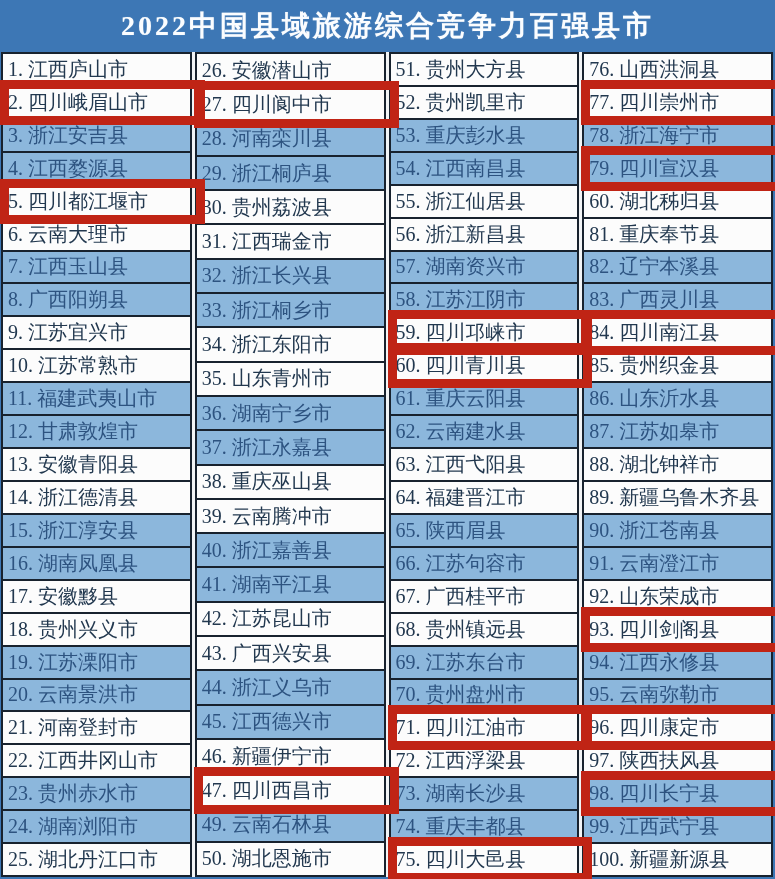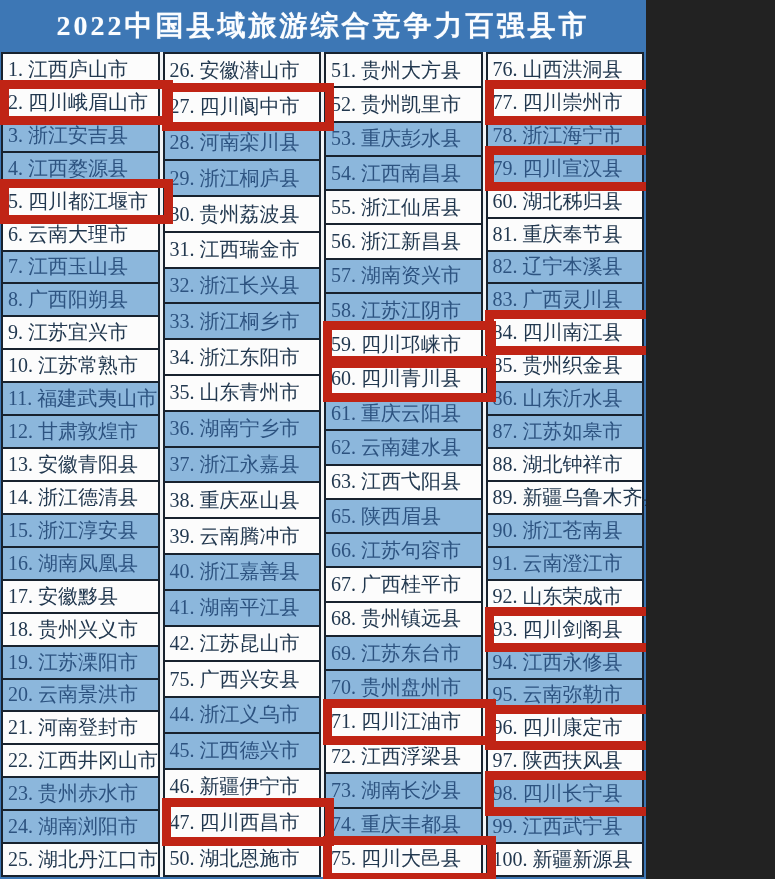--- a/index.html
+++ b/index.html
@@ -1,19 +1,19 @@
 <!DOCTYPE html>
 <html style="--bg: #3d77b5; --title-text: #fbfdff; --row-white: #fcfcfc; --row-blue: #8cb7dc; --text-dark: #22384f; --text-blue: #2d5380; --line: #18222e; --gap: #f2f4f6; --red: #c02415;"><head>
 <meta charset="utf-8">
 <style>
   html,body{margin:0;padding:0;}
   body{background:#222;}
   .page{
     position:relative;
-    width:646px;height:879px;
+    width:775px;height:879px;
     background:var(--bg,#3d77b5);
     overflow:hidden;
     font-family:"Liberation Serif","DejaVu Serif",serif;
   }
   .title{
     height:51px;
     display:flex;align-items:center;justify-content:center;
     color:var(--title-text,#fbfdff);
     font-size:28px;font-weight:bold;letter-spacing:3px;
     text-shadow:0 0 1px rgba(255,255,255,.4);
@@ -93,41 +93,43 @@
         <div class="row b">33. 浙江桐乡市</div>
         <div class="row w">34. 浙江东阳市</div>
         <div class="row w">35. 山东青州市</div>
         <div class="row b">36. 湖南宁乡市</div>
         <div class="row b">37. 浙江永嘉县</div>
         <div class="row w">38. 重庆巫山县</div>
         <div class="row w">39. 云南腾冲市</div>
         <div class="row b">40. 浙江嘉善县</div>
         <div class="row b">41. 湖南平江县</div>
         <div class="row w">42. 江苏昆山市</div>
-        <div class="row w">75. 广西兴安县</div>
+        <div class="row w">43. 广西兴安县</div>
         <div class="row b">44. 浙江义乌市</div>
         <div class="row b">45. 江西德兴市</div>
         <div class="row w">46. 新疆伊宁市</div>
         <div class="row w hl">47. 四川西昌市</div>
+        <div class="row b">49. 云南石林县</div>
         <div class="row w">50. 湖北恩施市</div>
       </div>
       <div class="col">
         <div class="row w">51. 贵州大方县</div>
         <div class="row w">52. 贵州凯里市</div>
         <div class="row b">53. 重庆彭水县</div>
         <div class="row b">54. 江西南昌县</div>
         <div class="row w">55. 浙江仙居县</div>
         <div class="row w">56. 浙江新昌县</div>
         <div class="row b">57. 湖南资兴市</div>
         <div class="row b">58. 江苏江阴市</div>
         <div class="row w hl">59. 四川邛崃市</div>
         <div class="row w hl">60. 四川青川县</div>
         <div class="row b">61. 重庆云阳县</div>
         <div class="row b">62. 云南建水县</div>
         <div class="row w">63. 江西弋阳县</div>
+        <div class="row w">64. 福建晋江市</div>
         <div class="row b">65. 陕西眉县</div>
         <div class="row b">66. 江苏句容市</div>
         <div class="row w">67. 广西桂平市</div>
         <div class="row w">68. 贵州镇远县</div>
         <div class="row b">69. 江苏东台市</div>
         <div class="row b">70. 贵州盘州市</div>
         <div class="row w hl">71. 四川江油市</div>
         <div class="row w">72. 江西浮梁县</div>
         <div class="row b">73. 湖南长沙县</div>
         <div class="row b">74. 重庆丰都县</div>

